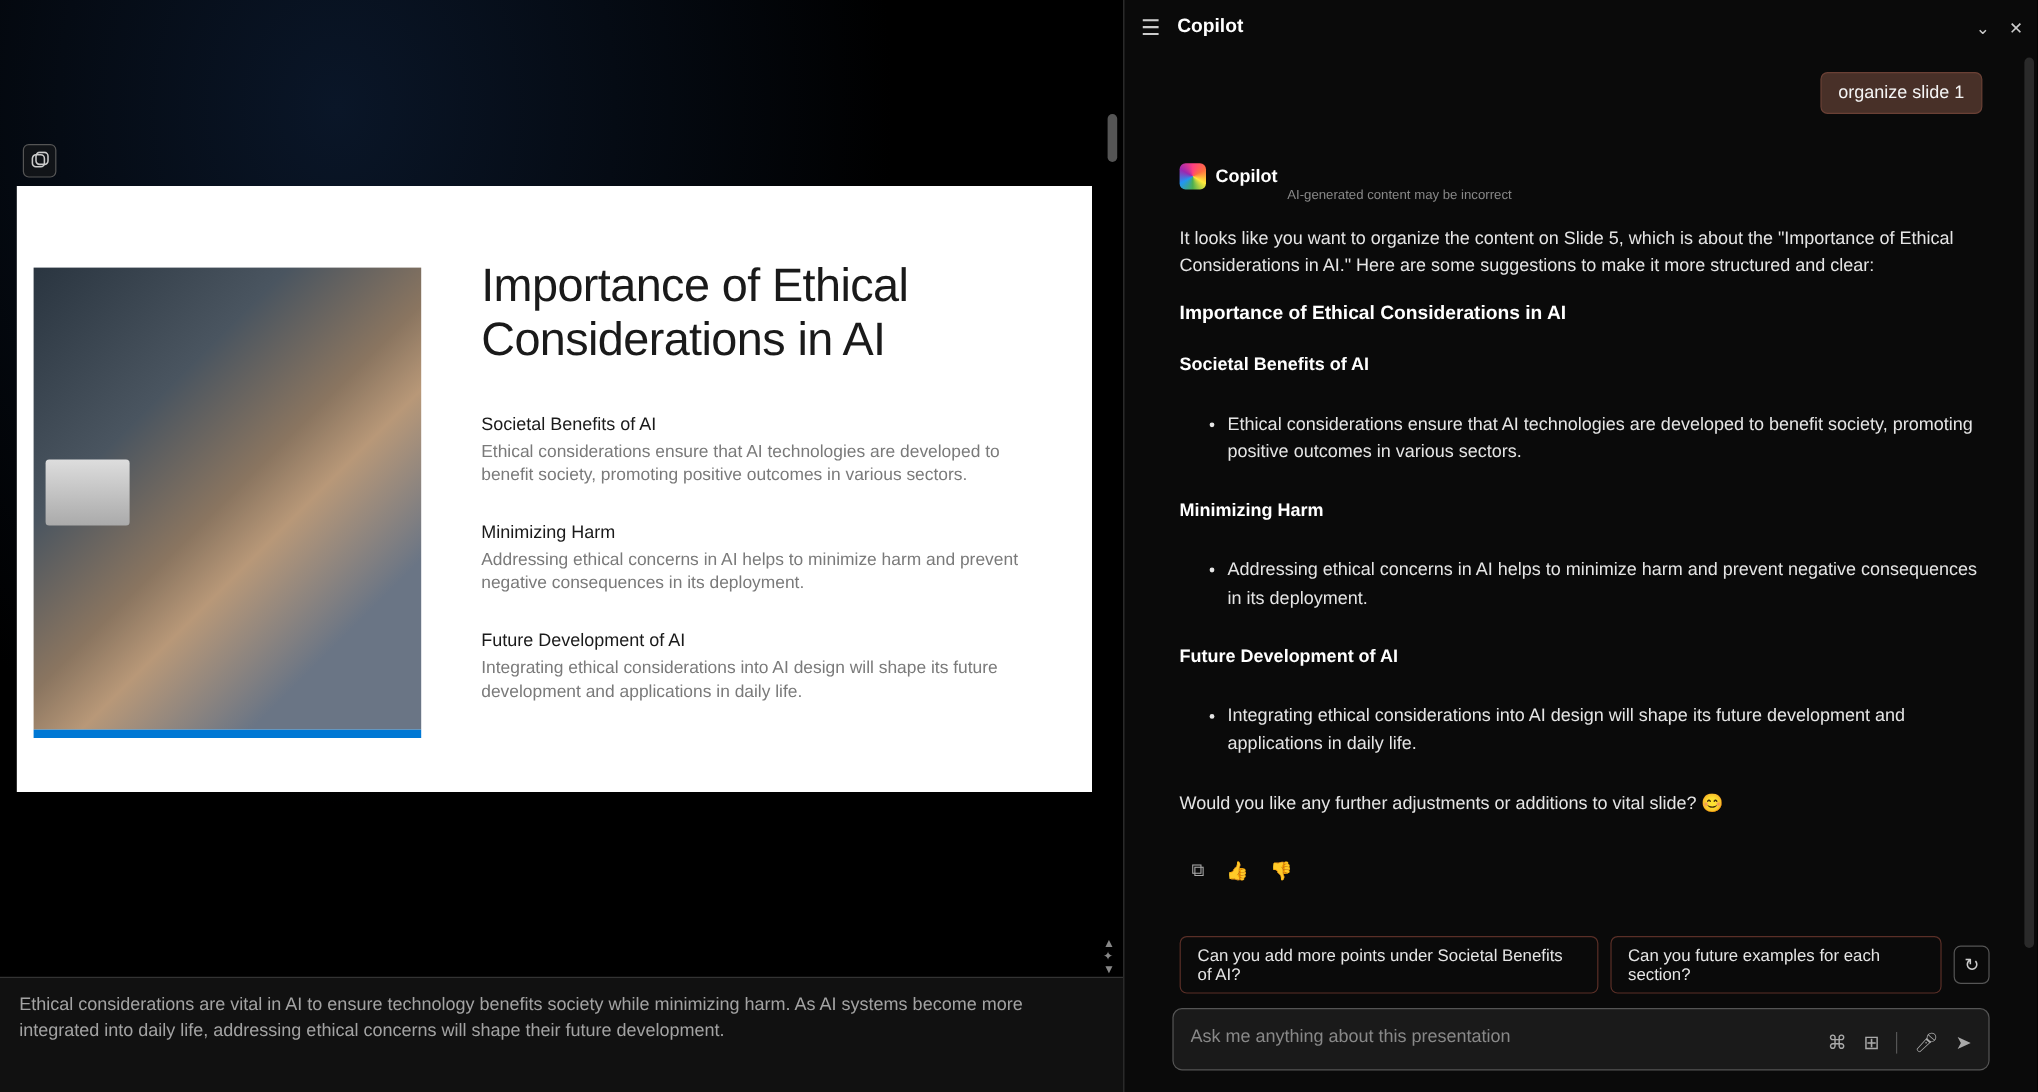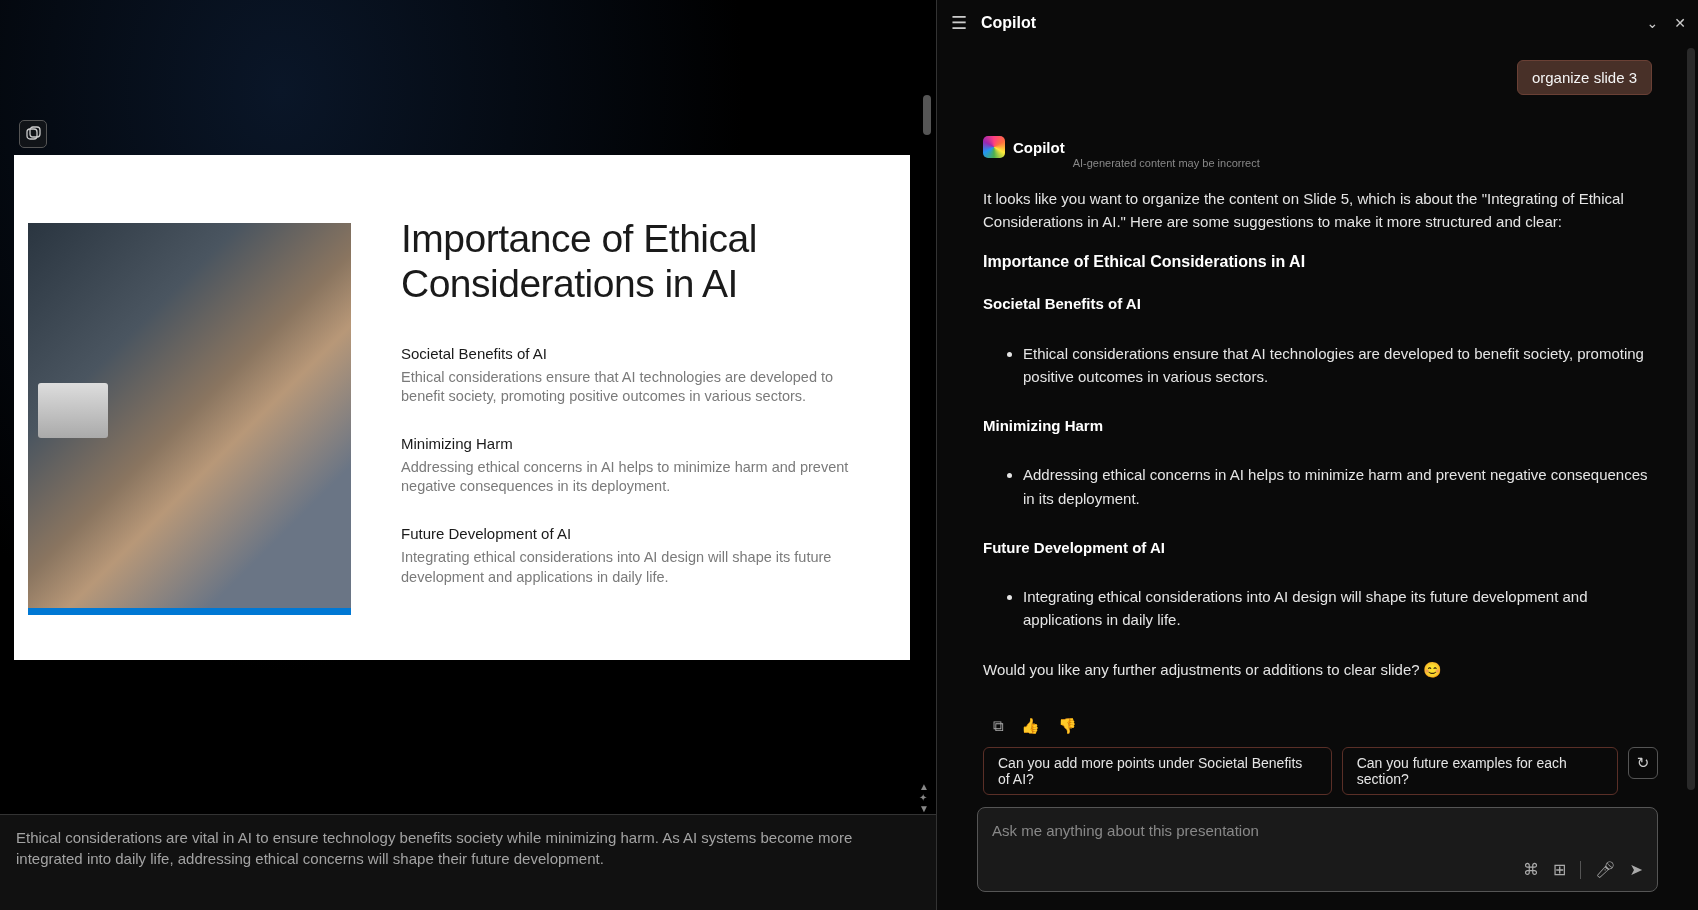--- a/index.html
+++ b/index.html
@@ -144,42 +144,42 @@
   .ai-body p { margin-bottom: 16px; }
   .ai-body h3 { font-size:16px; font-weight:700; margin: 14px 0 18px 0; color:#fff; }
   .ai-body h4 { font-size:15px; font-weight:700; margin: 14px 0 26px 0; color:#fff; }
   .ai-body ul { margin: 0 0 26px 40px; }
   .ai-body li { margin-bottom:4px; }
   
   .feedback-row { display:flex; gap:18px; padding: 20px 0 0 10px; color:#aaa; font-size:15px; }
   .feedback-row span { cursor:pointer; }
   
   .suggestions-row {
-    display:flex; gap:10px; padding: 12px 40px 8px 46px; 
+    display:flex; gap:10px; padding: 12px 40px 8px 46px; align-items:center;
   }
   .suggestion-chip {
     border:1px solid #5a2f27;
     background:transparent;
     color:#e5e5e5;
     padding:7px 14px;
     border-radius:6px;
     font-size:14px;
     cursor:pointer;
   }
   .refresh-btn {
     width:32px; height:32px; border:1px solid #555; border-radius:6px;
     display:flex; align-items:center; justify-content:center; cursor:pointer;
     color:#ccc; font-size:15px; margin-left:auto;
   }
 
   .input-bar {
     margin: 4px 40px 18px 40px;
     border:1px solid #555;
     border-radius:8px;
-    height: 85px;
+    height: 52px;
     background:#1a1a1a;
     display:flex;
     align-items:flex-end;
     padding: 0 14px;
     position:relative;
   }
   .input-bar input {
     background:transparent; border:none; outline:none; color:#fff;
     font-size:15px; flex:1;
     align-self:flex-start;
@@ -230,47 +230,47 @@
     <span class="hamburger">☰</span>
     <span class="copilot-title">Copilot</span>
     <div class="header-actions">
       <span>⌄</span>
       <span>✕</span>
     </div>
   </div>
   <div class="right-scrollbar"></div>
   <div class="chat-scroll">
     <div class="clearfix">
-      <div class="user-bubble">organize slide 3</div>
+      <div class="user-bubble">organize slide 1</div>
     </div>
     <div class="ai-header">
       <div class="ai-logo"></div>
       <span class="ai-name">Copilot</span>
       <span class="ai-disclaimer">AI-generated content may be incorrect</span>
     </div>
     <div class="ai-body">
-      <p>It looks like you want to organize the content on Slide 5, which is about the "Integrating of Ethical Considerations in AI." Here are some suggestions to make it more structured and clear:</p>
+      <p>It looks like you want to organize the content on Slide 5, which is about the "Importance of Ethical Considerations in AI." Here are some suggestions to make it more structured and clear:</p>
       <h3>Importance of Ethical Considerations in AI</h3>
 
       <h4>Societal Benefits of AI</h4>
       <ul>
           <li>Ethical considerations ensure that AI technologies are developed to benefit society, promoting positive outcomes in various sectors.</li>
         </ul>
 
       <h4>Minimizing Harm</h4>
       <ul>
           <li>Addressing ethical concerns in AI helps to minimize harm and prevent negative consequences in its deployment.</li>
         </ul>
 
       <h4>Future Development of AI</h4>
       <ul>
           <li>Integrating ethical considerations into AI design will shape its future development and applications in daily life.</li>
         </ul>
 
-      <p>Would you like any further adjustments or additions to clear slide? 😊</p>
+      <p>Would you like any further adjustments or additions to vital slide? 😊</p>
     </div>
     <div class="feedback-row">
       <span>⧉</span>
       <span>👍</span>
       <span>👎</span>
     </div>
   </div>
   <div class="suggestions-row">
     <div class="suggestion-chip">Can you add more points under Societal Benefits of AI?</div>
     <div class="suggestion-chip">Can you future examples for each section?</div>

